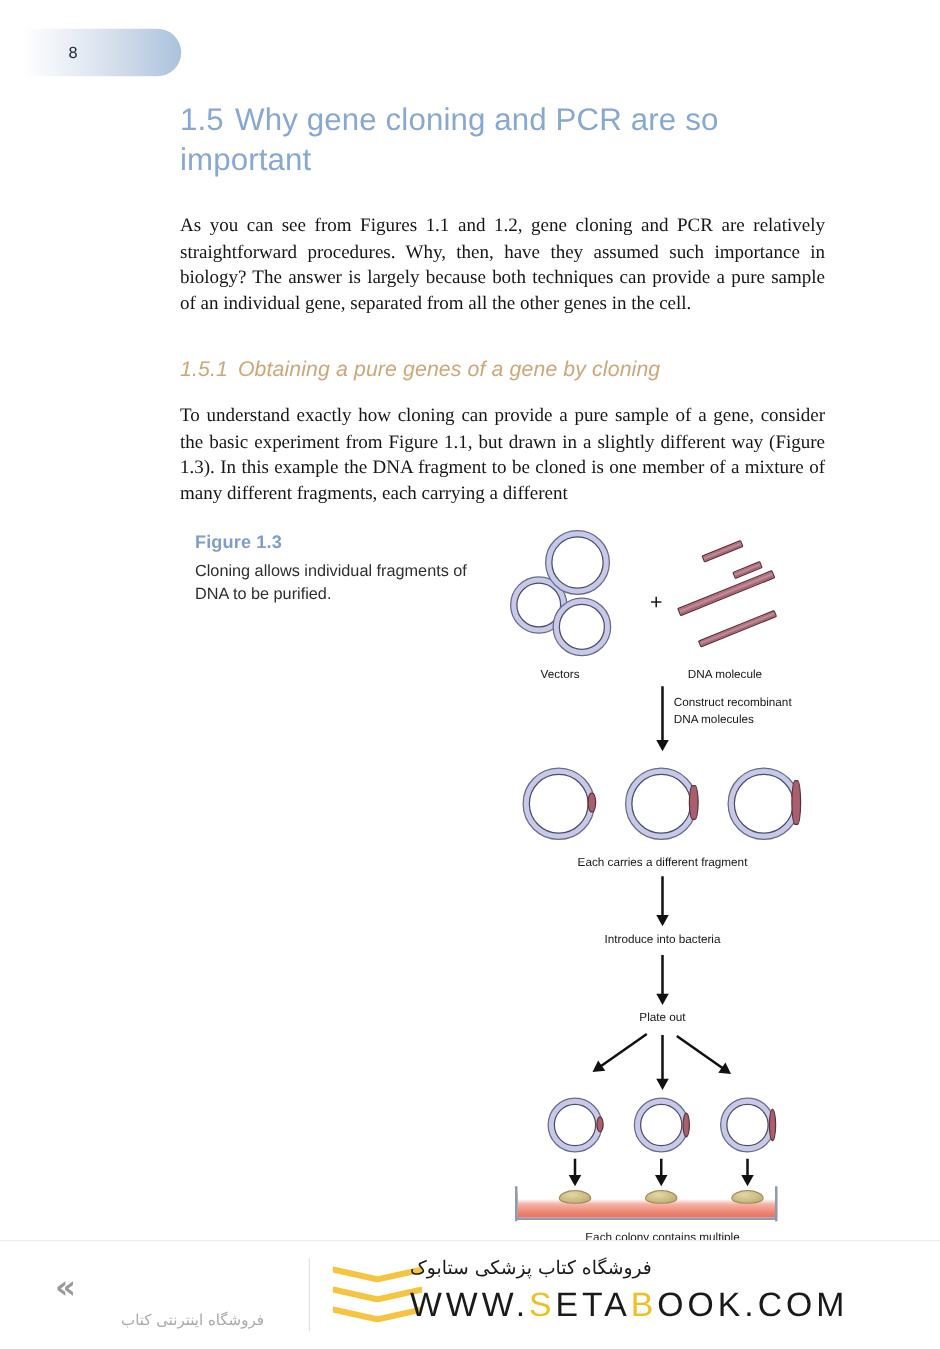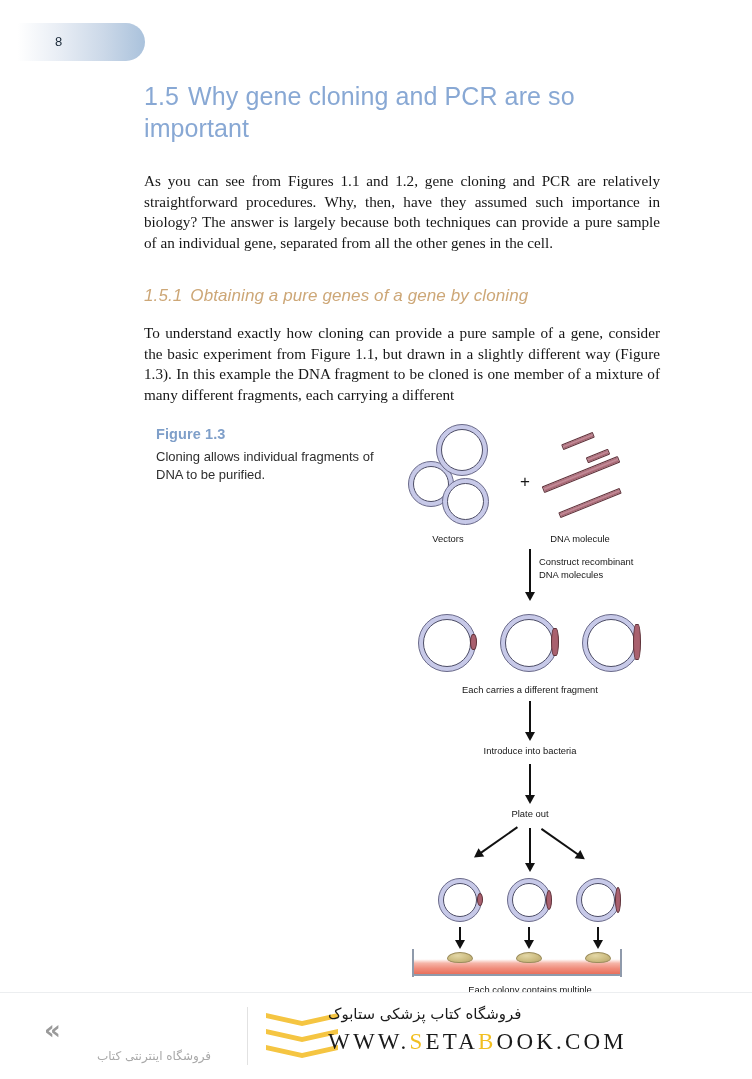--- a/index.html
+++ b/index.html
@@ -334,24 +334,24 @@
   }
   .footer-fa {
     font-size: 15px;
     color: #1a1a1a;
     direction: rtl;
     font-family: "DejaVu Sans", sans-serif;
     margin-bottom: 6px;
     white-space: nowrap;
   }
   .footer-url {
-    font-size: 23px;
+    font-size: 27px;
     letter-spacing: 3.2px;
     color: #1a1a1a;
-    font-family: Liberation Serif, serif;
+    font-family: Liberation Sans, sans-serif;
     white-space: nowrap;
   }
   .footer-url .hl { color: #f2bf20; }
 </style>
 </head>
 <body>
 
 <div class="page-header">
   <div class="page-number-bar"></div>
   <div class="page-number">8</div>

